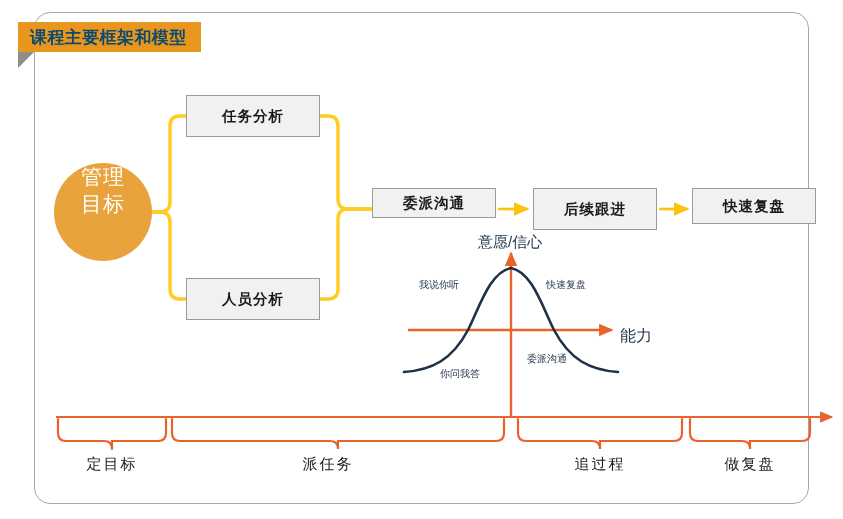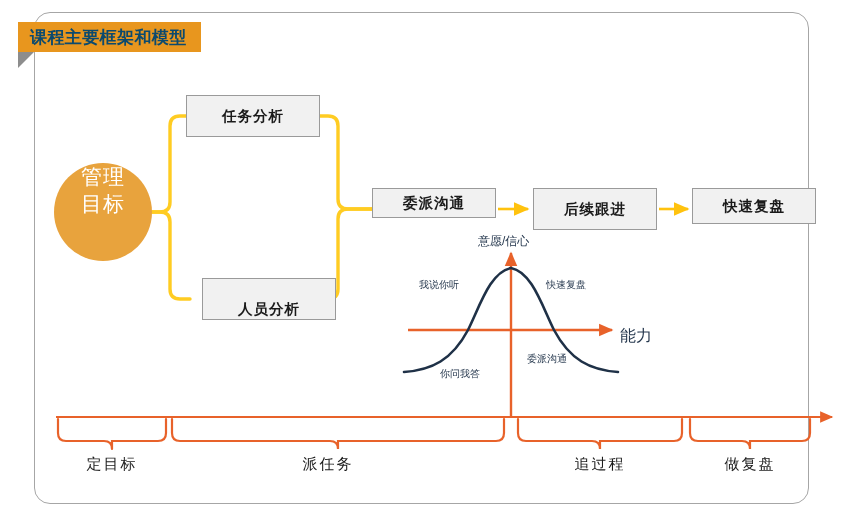--- a/index.html
+++ b/index.html
@@ -95,21 +95,21 @@
     z-index: 4;
   }
   .pbox span {
     font-size: 14.5px;
     font-weight: bold;
     color: #1a1a1a;
     letter-spacing: 1px;
   }
 
   .box-task   { left: 186px; top: 95px;  width: 134px; height: 42px; }
-  .box-people { left: 202px; top: 278px; width: 134px; height: 42px; align-items: flex-end; }
+  .box-people { left: 186px; top: 278px; width: 134px; height: 42px; }
   .box-deleg  { left: 372px; top: 188px; width: 124px; height: 30px; }
   .box-follow { left: 533px; top: 188px; width: 124px; height: 42px; }
   .box-review { left: 692px; top: 188px; width: 124px; height: 36px; }
 
   
   .svg-layer {
     position: absolute;
     left: 0;
     top: 0;
     width: 843px;
@@ -120,21 +120,21 @@
   .svg-over  { z-index: 3; }
 
   
   .clabel {
     position: absolute;
     font-size: 10px;
     color: #25374d;
     white-space: nowrap;
     z-index: 5;
   }
-  .lbl-willing { left: 478px; top: 233px; font-size: 12px; }
+  .lbl-willing { left: 478px; top: 233px; font-size: 15px; }
   .lbl-ability { left: 620px; top: 326px; font-size: 16px; }
   .lbl-q1 { left: 419px; top: 278px; }
   .lbl-q2 { left: 546px; top: 278px; }
   .lbl-q3 { left: 440px; top: 367px; }
   .lbl-q4 { left: 527px; top: 352px; }
 
   
   .phase-label {
     position: absolute;
     top: 455px;

